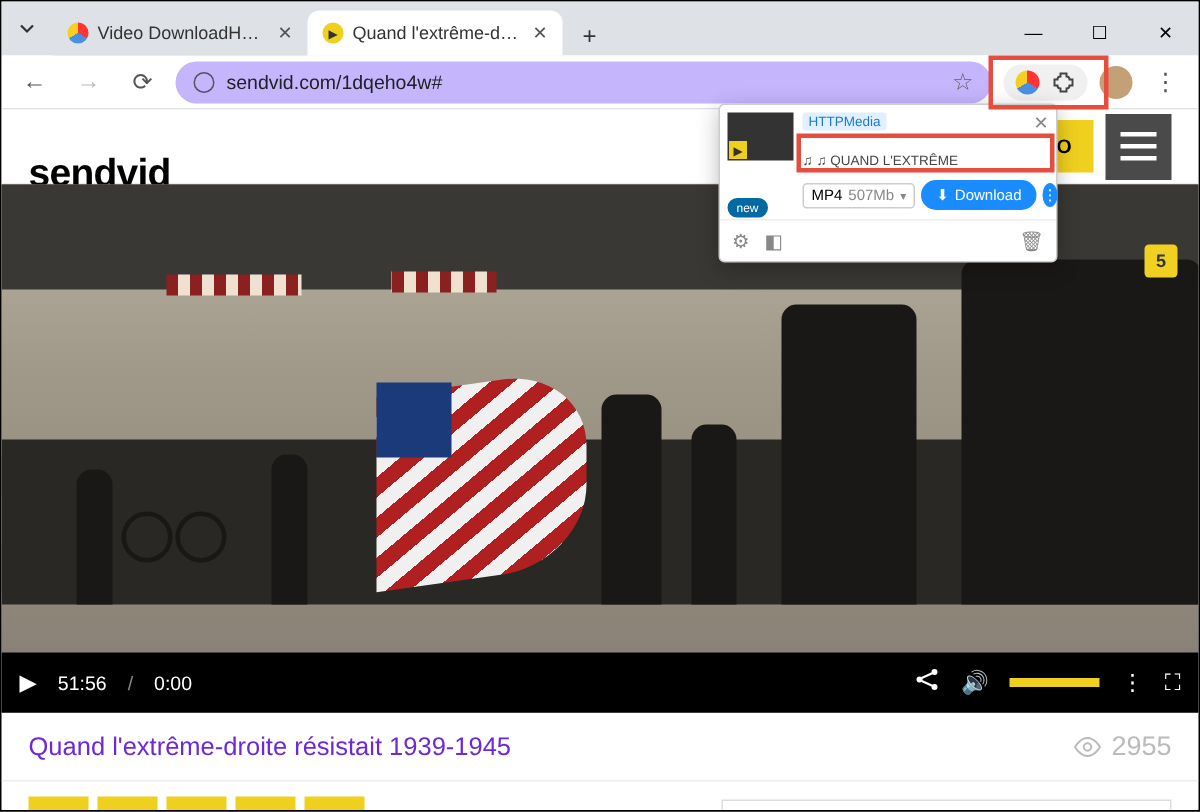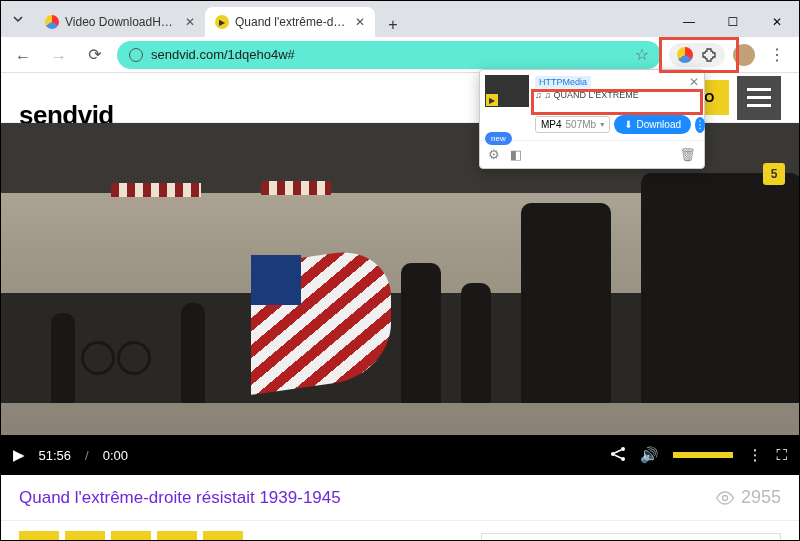--- a/index.html
+++ b/index.html
@@ -15,21 +15,21 @@
   .tab .title { white-space: nowrap; overflow: hidden; text-overflow: ellipsis; flex: 1; }
   .tab .x { font-size: 12px; color: #555; }
   .newtab { width: 24px; height: 24px; margin-left: 6px; display: flex; align-items: center; justify-content: center; font-size: 16px; color: #333; }
   .wincontrols { margin-left: auto; display: flex; }
   .wincontrols div { width: 44px; height: 30px; display: flex; align-items: center; justify-content: center; font-size: 12px; }
   .fav-vdh { background: conic-gradient(#f33 0 120deg, #4a90e2 120deg 240deg, #f5d020 240deg 360deg); }
 
   
   .toolbar { height: 36px; background: #fff; border-bottom: 1px solid #e0e0e0; display: flex; align-items: center; padding: 0 8px; gap: 8px; }
   .navbtn { width: 28px; height: 28px; display: flex; align-items: center; justify-content: center; color: #555; font-size: 16px; border-radius: 50%; }
-  .omnibox { flex: 1; height: 28px; background: #5eead4; border-radius: 14px; display: flex; align-items: center; padding: 0 12px; font-size: 13px; color: #202124; gap: 8px; justify-content: center; }
+  .omnibox { flex: 1; height: 28px; background: #c4b5fd; border-radius: 14px; display: flex; align-items: center; padding: 0 12px; font-size: 13px; color: #202124; gap: 8px; justify-content: center; }
   .omnibox .globe { width: 14px; height: 14px; border: 1.5px solid #555; border-radius: 50%; position: relative; }
   .omnibox .star { margin-left: auto; font-size: 16px; color: #5f6368; }
   .ext-area { display: flex; align-items: center; gap: 4px; padding: 2px 6px; border-radius: 16px; background: #f0f0f0; }
   .ext-icon { width: 20px; height: 20px; display: flex; align-items: center; justify-content: center; }
   .avatar { width: 22px; height: 22px; border-radius: 50%; background: #c4a078; }
   .red-box { border: 3px solid #e74c3c; position: absolute; z-index: 50; pointer-events: none; }
 
   
   .site-header { height: 50px; background: #fff; display: flex; align-items: center; padding: 0 18px; border-bottom: 1px solid #eee; }
   .logo { font-size: 26px; font-weight: 700; letter-spacing: -0.5px; margin-top: 35px; }
@@ -68,28 +68,28 @@
   .share-btn { width: 40px; height: 40px; background: #f0d01e; display: flex; align-items: center; justify-content: center; font-size: 18px; font-weight: bold; }
   .url-box { margin-left: auto; width: 300px; height: 36px; border: 1px solid #ddd; display: flex; align-items: center; padding: 0 10px; gap: 10px; font-size: 12px; color: #666; }
 
   
   .ext-popup { position: absolute; top: 68px; left: 478px; width: 226px; background: #fff; border: 1px solid #ccc; border-radius: 4px; box-shadow: 0 4px 14px rgba(0,0,0,0.25); z-index: 40; font-size: 11px; }
   .ep-head { display: flex; align-items: flex-start; padding: 5px; gap: 6px; }
   .ep-thumb { width: 44px; height: 32px; background: #333; position: relative; }
   .ep-thumb::after { content: "▶"; position: absolute; bottom: 1px; left: 1px; background: #f0d01e; color: #333; width: 12px; height: 12px; font-size: 8px; display: flex; align-items: center; justify-content: center; }
   .ep-info { flex: 1; }
   .ep-badge { display: inline-block; background: #e0f0ff; color: #1a7ad0; font-size: 9px; padding: 1px 4px; border-radius: 2px; }
-  .ep-title { font-size: 9px; color: #444; margin-top: 2px; white-space: nowrap; overflow: hidden; }
+  .ep-title { font-size: 9px; color: #444; margin-top: 15px; white-space: nowrap; overflow: hidden; }
   .ep-x { color: #888; font-size: 12px; }
   .ep-row { display: flex; align-items: center; padding: 3px 5px 6px 55px; gap: 4px; }
   .ep-sel { border: 1px solid #ccc; border-radius: 3px; padding: 2px 5px; font-size: 10px; display: flex; align-items: center; gap: 4px; }
   .ep-dl { background: #1a8cff; color: #fff; border-radius: 12px; padding: 4px 10px; font-size: 10px; display: flex; align-items: center; gap: 4px; }
   .ep-dot { width: 16px; height: 16px; background: #1a8cff; border-radius: 50%; color: #fff; display: flex; align-items: center; justify-content: center; font-size: 10px; }
   .ep-foot { border-top: 1px solid #eee; display: flex; align-items: center; padding: 6px 8px; gap: 10px; color: #888; font-size: 13px; }
-  .ep-new { position: absolute; left: 5px; top: 62px; background: #3b82f6; color: #fff; font-size: 8px; padding: 2px 6px; border-radius: 8px; }
+  .ep-new { position: absolute; left: 5px; top: 62px; background: #0369a1; color: #fff; font-size: 8px; padding: 2px 6px; border-radius: 8px; }
   .ep-foot .fspacer { flex: 1; }
 </style>
 </head>
 <body>
 
 <div class="titlebar">
   <div class="tabdrop">
     <svg width="12" height="12" viewBox="0 0 12 12">
         <path d="M2 4l4 4 4-4" stroke="#333" stroke-width="1.5" fill="none"></path>
       </svg>

